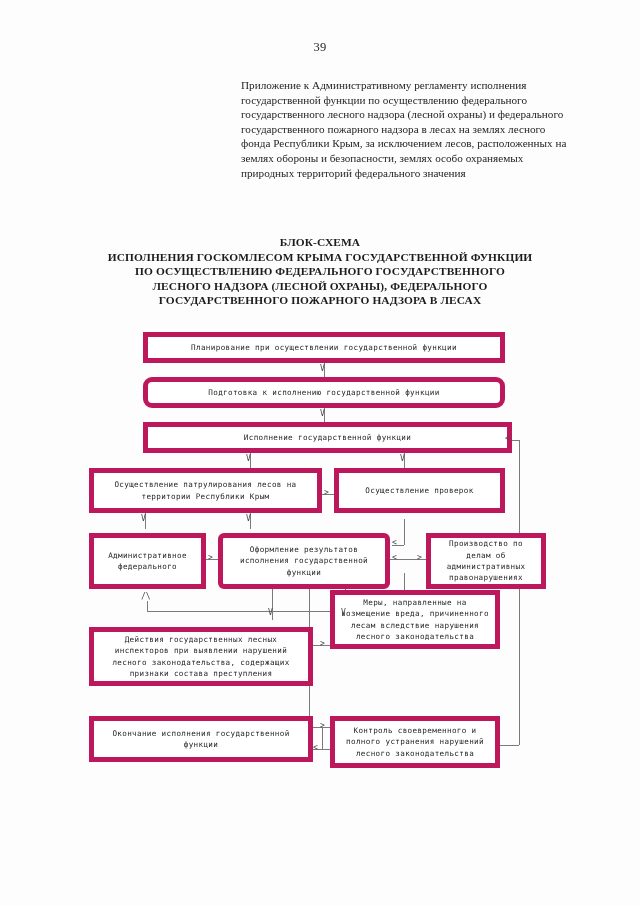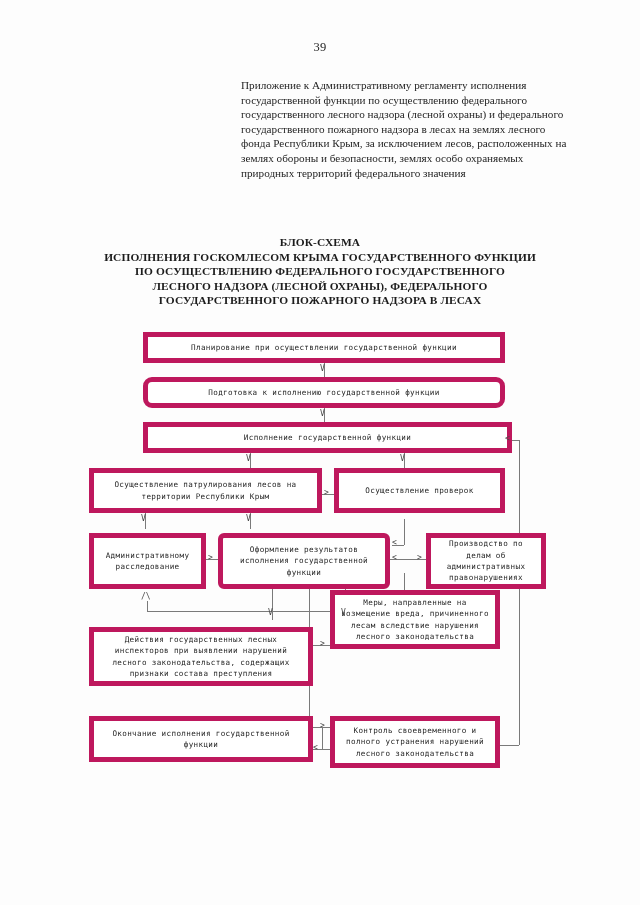--- a/index.html
+++ b/index.html
@@ -108,21 +108,21 @@
 <body>
 
 <div class="page">
 
   <div class="page-number">39</div>
 
   <div class="appendix-note">Приложение к Административному регламенту исполнения государственной функции по осуществлению федерального государственного лесного надзора (лесной охраны) и федерального государственного пожарного надзора в лесах на землях лесного фонда Республики Крым, за исключением лесов, расположенных на землях обороны и безопасности, землях особо охраняемых природных территорий федерального значения</div>
 
   <div class="doc-title">
     <span class="line">БЛОК-СХЕМА</span>
-    <span class="line">ИСПОЛНЕНИЯ ГОСКОМЛЕСОМ КРЫМА ГОСУДАРСТВЕННОГО ФУНКЦИИ</span>
+    <span class="line">ИСПОЛНЕНИЯ ГОСКОМЛЕСОМ КРЫМА ГОСУДАРСТВЕННОЙ ФУНКЦИИ</span>
     <span class="line">ПО ОСУЩЕСТВЛЕНИЮ ФЕДЕРАЛЬНОГО ГОСУДАРСТВЕННОГО</span>
     <span class="line">ЛЕСНОГО НАДЗОРА (ЛЕСНОЙ ОХРАНЫ), ФЕДЕРАЛЬНОГО</span>
     <span class="line">ГОСУДАРСТВЕННОГО ПОЖАРНОГО НАДЗОРА В ЛЕСАХ</span>
   </div>
 
   <div class="chart">
 
     <svg viewBox="0 0 640 905">
       <g stroke="#7a7a7a" stroke-width="1" fill="none" shape-rendering="crispEdges">
 
@@ -202,21 +202,21 @@
 
     <div class="node" style="left:89px; top:468px; width:233px; height:45px;">
       <span>Осуществление патрулирования лесов на территории Республики Крым</span>
     </div>
 
     <div class="node" style="left:334px; top:468px; width:171px; height:45px;">
       <span>Осуществление проверок</span>
     </div>
 
     <div class="node" style="left:89px; top:533px; width:117px; height:56px;">
-      <span>Административному расследование</span>
+      <span>Административное федерального</span>
     </div>
 
     <div class="node" style="left:218px; top:533px; width:172px; height:56px;border-radius:6px;">
       <span>Оформление результатов исполнения государственной функции</span>
     </div>
 
     <div class="node" style="left:426px; top:533px; width:120px; height:56px;">
       <span>Производство по делам об административных правонарушениях</span>
     </div>
 

